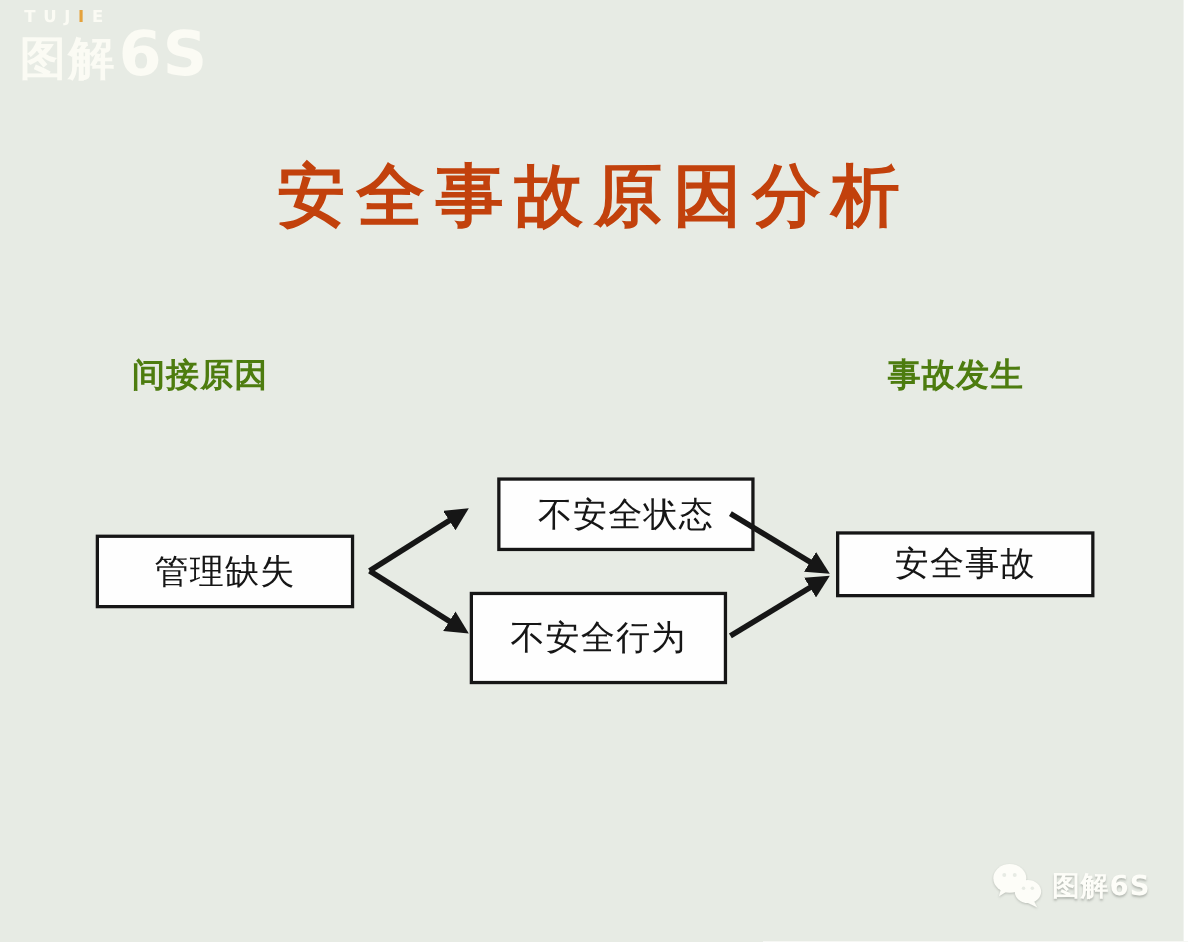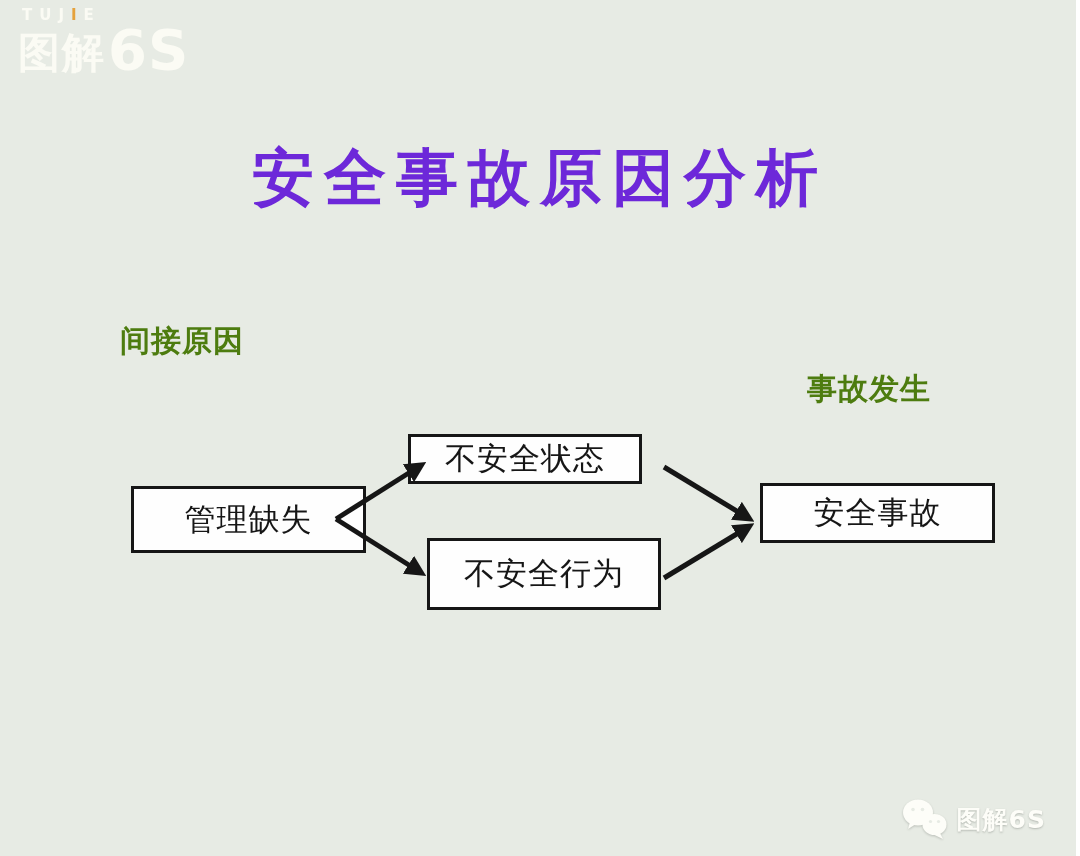--- a/index.html
+++ b/index.html
@@ -30,59 +30,58 @@
   .logo-row1 .accent { color: #e5a23c; }
   .logo-row2 { display: flex; align-items: flex-end; }
   .logo-cn { font-size: 42px; font-weight: bold; letter-spacing: 2px; }
   .logo-6s { font-size: 56px; font-weight: bold; letter-spacing: 1px; margin-left: 2px; line-height: 0.88; }
 
   
   .title {
     position: absolute; left: 0; top: 136px; width: 100%;
     text-align: center;
     font-size: 62px; font-weight: bold;
-    color: #6d28d9;
+    color: #c2410c;
     letter-spacing: 10px;
   }
 
   
   .col-header {
     position: absolute; top: 321px;
     font-size: 30px; font-weight: 600; color: #4d7c0f;
     letter-spacing: 1px; white-space: nowrap;
   }
   .col-indirect  { left: 120px; }
   .col-direct    { left: 473px; }
-  .col-occurrence{ left: 807px; margin-top: 48px; }
+  .col-occurrence{ left: 807px; }
 
   
   .node {
     position: absolute;
     background: #fefefe;
     border: 3px solid #161616;
     display: flex; align-items: center; justify-content: center;
     font-size: 31px; font-weight: 500; color: #161616;
     letter-spacing: 1px; white-space: nowrap;
     box-sizing: border-box;
   }
-  .node-indirect { left: 87px;  top: 486px; width: 235px; height: 67px; margin-left: 44px; }
-  .node-state    { left: 408px; top: 434px; width: 234px; height: 50px; }
-  .node-behavior { left: 427px; top: 538px; width: 234px; height: 72px; text-align: center; }
+  .node-indirect { left: 87px;  top: 486px; width: 235px; height: 67px; }
+  .node-state    { left: 452px; top: 434px; width: 234px; height: 67px; }
+  .node-behavior { left: 427px; top: 538px; width: 234px; height: 84px; text-align: center; }
   .node-result   { left: 760px; top: 483px; width: 235px; height: 60px; }
 
   
   .arrows { position: absolute; left: 0; top: 0; width: 1080px; height: 856px; pointer-events: none; }
   .arrows line { stroke: #161616; stroke-width: 5; }
 
   
   .watermark {
     position: absolute; right: 34px; top: 784px;
     display: flex; align-items: center; gap: 8px;
     color: #fdfdf8;
-    margin-top: 14px;
   }
   .watermark-label {
     font-size: 25px; font-weight: bold; letter-spacing: 1px;
     text-shadow: 0 1px 2px rgba(120,125,118,0.45);
   }
   .wechat-icon svg { display: block; filter: drop-shadow(0 1px 1px rgba(120,125,118,0.4)); }
 </style>
 </head>
 <body>
 

